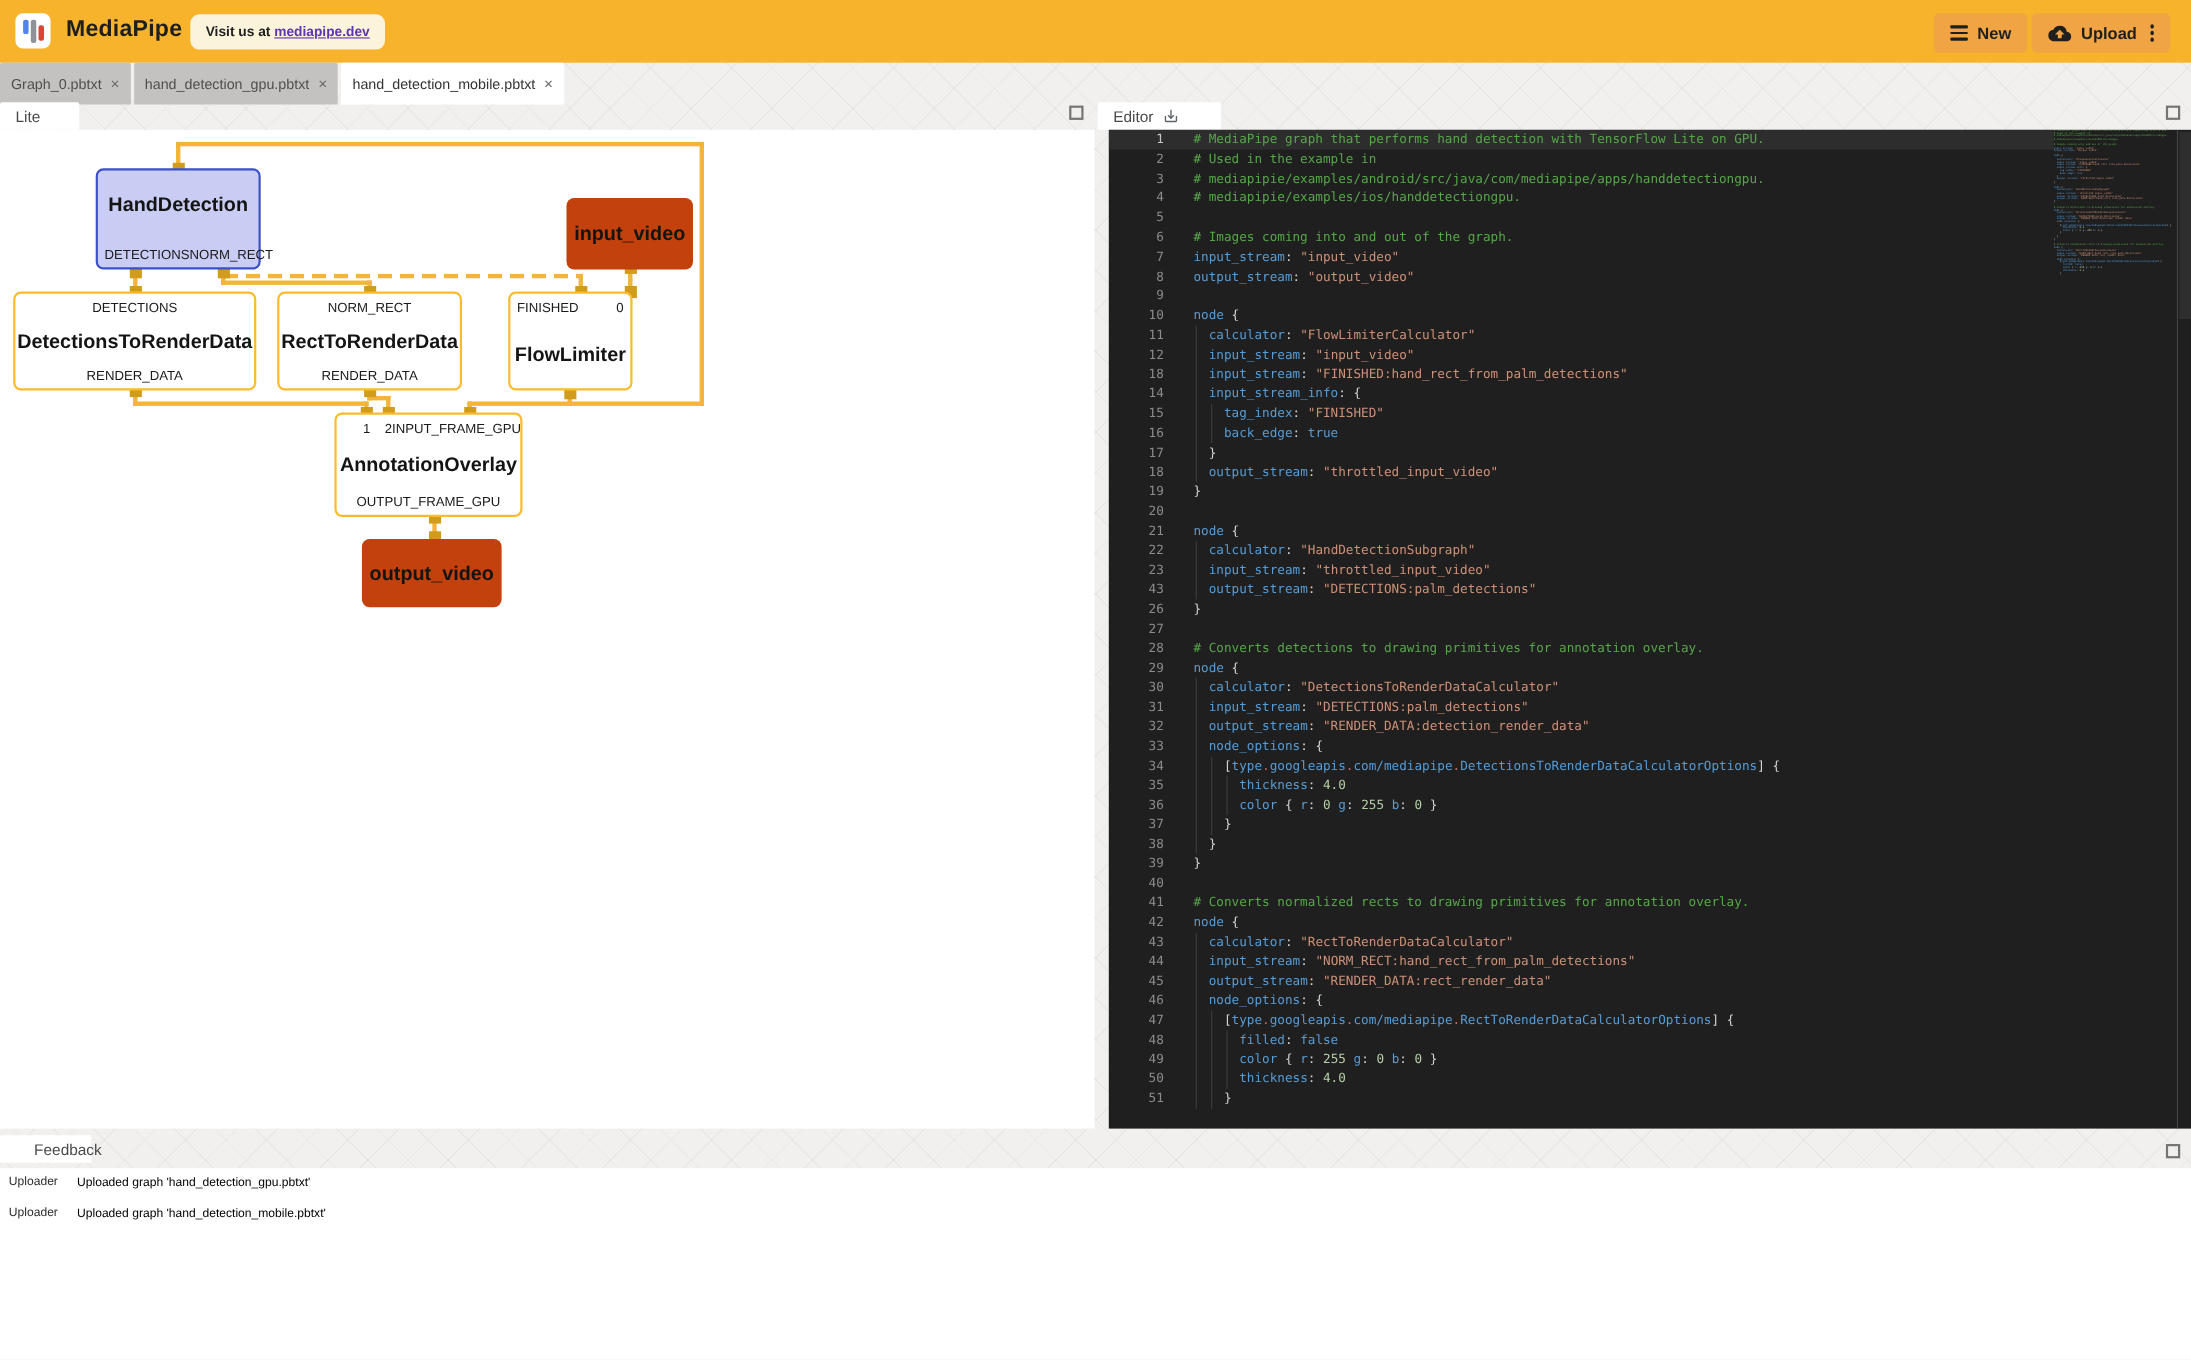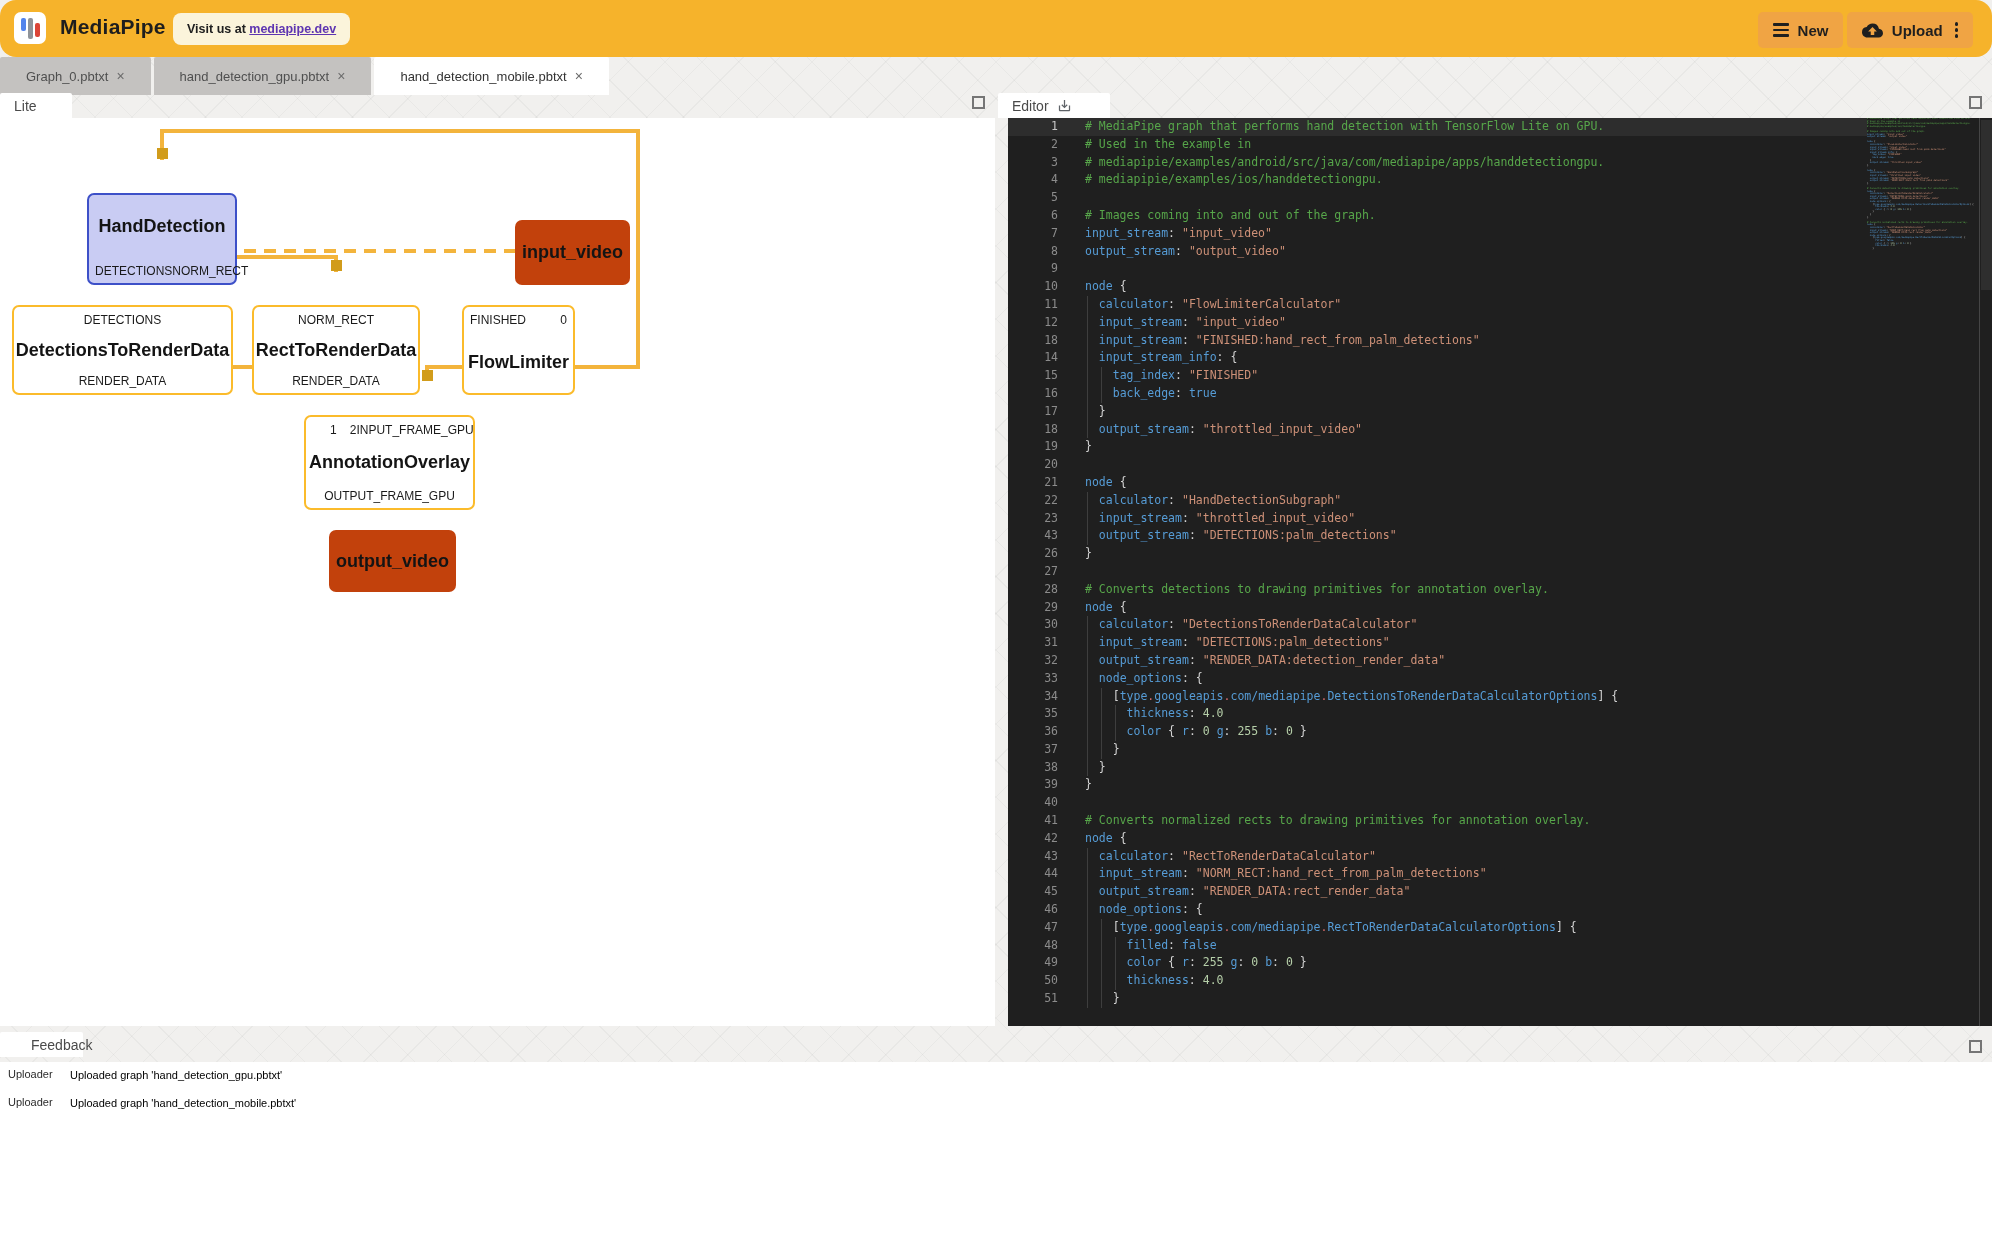--- a/index.html
+++ b/index.html
@@ -3,56 +3,56 @@
 <meta charset="utf-8">
 <style>
   html,body{margin:0;padding:0;background:#fff;}
   #app{position:relative;width:1992px;height:1236px;overflow:hidden;
        font-family:"Liberation Sans",sans-serif;
        background:
          repeating-linear-gradient(45deg, rgba(0,0,0,0.035) 0 1px, transparent 1px 26px),
          repeating-linear-gradient(-45deg, rgba(0,0,0,0.035) 0 1px, transparent 1px 26px),
          #F1F0EE;}
   
-  #topbar{position:absolute;left:0;top:0;width:1992px;height:57px;background:#F6B32B;border-radius:16px;}
+  #topbar{position:absolute;left:0;top:0;width:1992px;height:57px;background:#F6B32B;}
   #logo{position:absolute;left:14px;top:12px;width:32px;height:32px;background:#fff;border-radius:7px;}
   #logo .bar{position:absolute;width:5px;border-radius:2px;}
   #logo .b1{left:7px;top:6px;height:13px;background:#5384EC;}
   #logo .b2{left:14px;top:6px;height:21px;background:#8F9399;}
   #logo .b3{left:21px;top:11px;height:14px;background:#DB4437;}
   #apptitle{position:absolute;left:60px;top:15px;font-size:21px;font-weight:bold;color:#1E1E1E;letter-spacing:.2px;}
   #visitpill{position:absolute;left:173px;top:13px;height:32px;background:#FBF4DB;border-radius:8px;
              display:flex;align-items:center;padding:0 14px;font-size:12.5px;font-weight:600;color:#202020;white-space:pre;}
   #visitpill a{color:#5E35B1;text-decoration:underline;cursor:pointer;}
   .topbtn{position:absolute;top:12px;height:36px;background:#F0A444;border-radius:5px;display:flex;
           align-items:center;justify-content:center;gap:9px;font-size:15px;font-weight:bold;color:#1F1F1F;cursor:pointer;}
   #btn-new{left:1758px;width:85px;}
   #btn-upload{left:1847px;width:126px;}
   .hamb{display:flex;flex-direction:column;gap:3px;}
   .hamb i{display:block;width:16px;height:2.5px;background:#1F1F1F;border-radius:1px;}
   .kebab{display:flex;flex-direction:column;gap:2.5px;margin-left:3px;}
   .kebab i{width:3.5px;height:3.5px;border-radius:50%;background:#1F1F1F;}
   
   #filetabs{position:absolute;left:0;top:57px;height:31px;display:flex;gap:3px;}
-  .ftab{height:38px;display:flex;align-items:center;gap:8px;padding:0 26px;background:#C4C2C0;
+  .ftab{height:38px;display:flex;align-items:center;gap:8px;padding:0 10px;background:#C4C2C0;
         border-radius:2px 2px 0 0;font-size:13px;color:#4F4F4F;cursor:pointer;white-space:nowrap;}
   .ftab.active{background:#fff;color:#333;}
   .ftab .x{font-size:14px;color:#6b6b6b;line-height:1;cursor:pointer;}
   
   .ptab{position:absolute;background:#fff;border-radius:2px 2px 0 0;display:flex;align-items:center;
         gap:8px;font-size:14px;color:#4a4a4a;padding:0 14px;height:25px;box-sizing:border-box;cursor:pointer;}
   #tab-graph{left:0;top:93px;width:72px;}
   #tab-editor{left:998px;top:93px;width:112px;}
   #tab-feedback{left:0;top:1032px;width:83px;padding-left:31px;}
   .sqicon{position:absolute;width:9px;height:9px;border:2px solid #757575;cursor:pointer;background:transparent;}
   
   #graph-layer{position:absolute;left:0;top:118px;width:995px;height:908px;background:#fff;overflow:hidden;}
   .eseg{position:absolute;background:#F3B43C;}
   .gport{position:absolute;width:11px;height:11px;background:#D19C1B;}
-  .gnode{position:absolute;border-radius:7px;display:flex;flex-direction:column;box-sizing:border-box;cursor:pointer;margin-top:40px;}
+  .gnode{position:absolute;border-radius:7px;display:flex;flex-direction:column;box-sizing:border-box;cursor:pointer;}
   .kind-calc{background:#fff;border:2.5px solid #FBBB2B;}
   .kind-sub{background:#C9CCF3;border:2.5px solid #3D50C8;}
   .kind-io{background:#c2410c;border:none;}
   .port-row{height:25px;display:flex;align-items:center;font-size:12px;color:#1a1a1a;white-space:nowrap;}
   .lay-center{justify-content:center;}
   .lay-between{justify-content:space-between;padding:0 6px;}
   .lay-anno span:nth-child(1){margin-left:24px;}
   .lay-anno span:nth-child(2){margin-left:13px;}
   .lay-anno span:nth-child(3){margin-left:auto;margin-right:5px;}
   .gtitle{flex:1;display:flex;align-items:center;justify-content:center;font-weight:bold;

